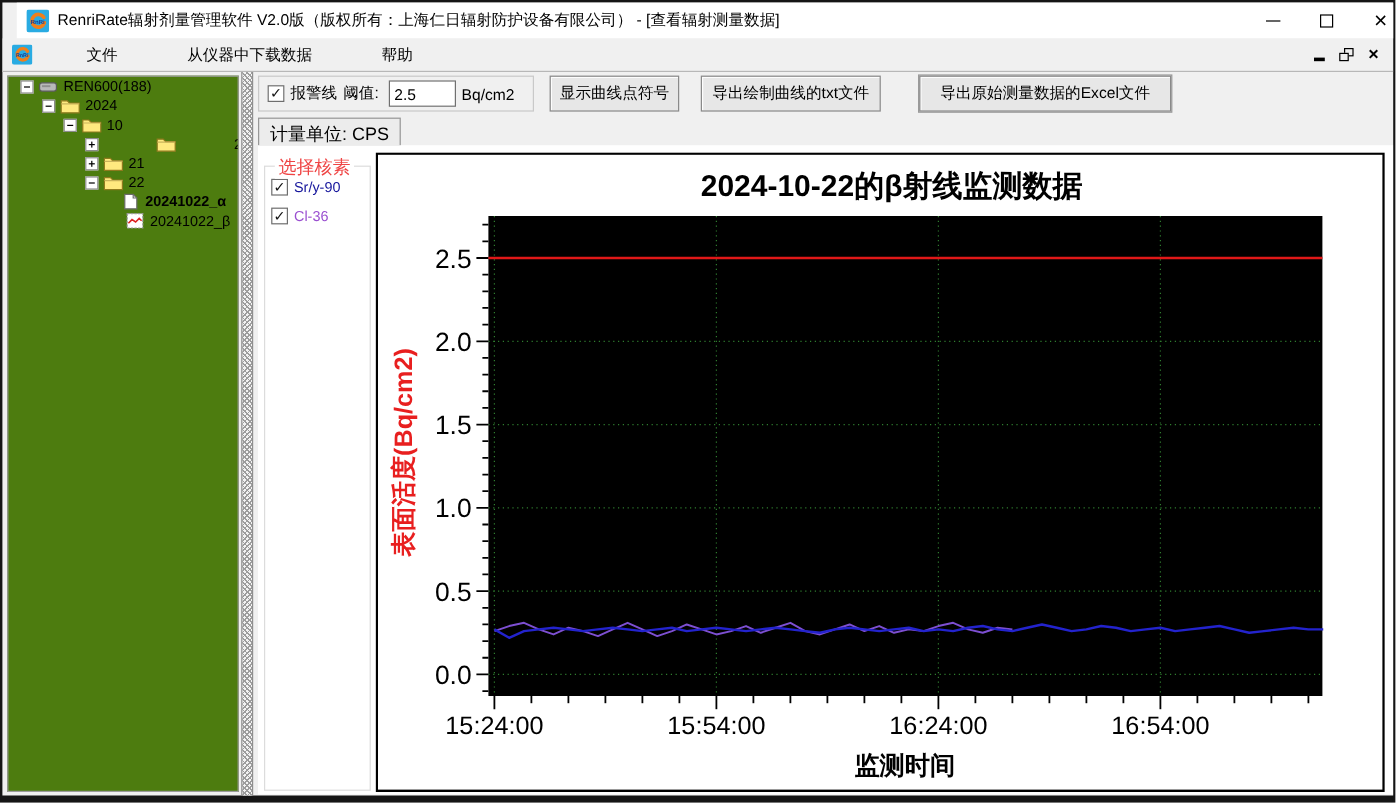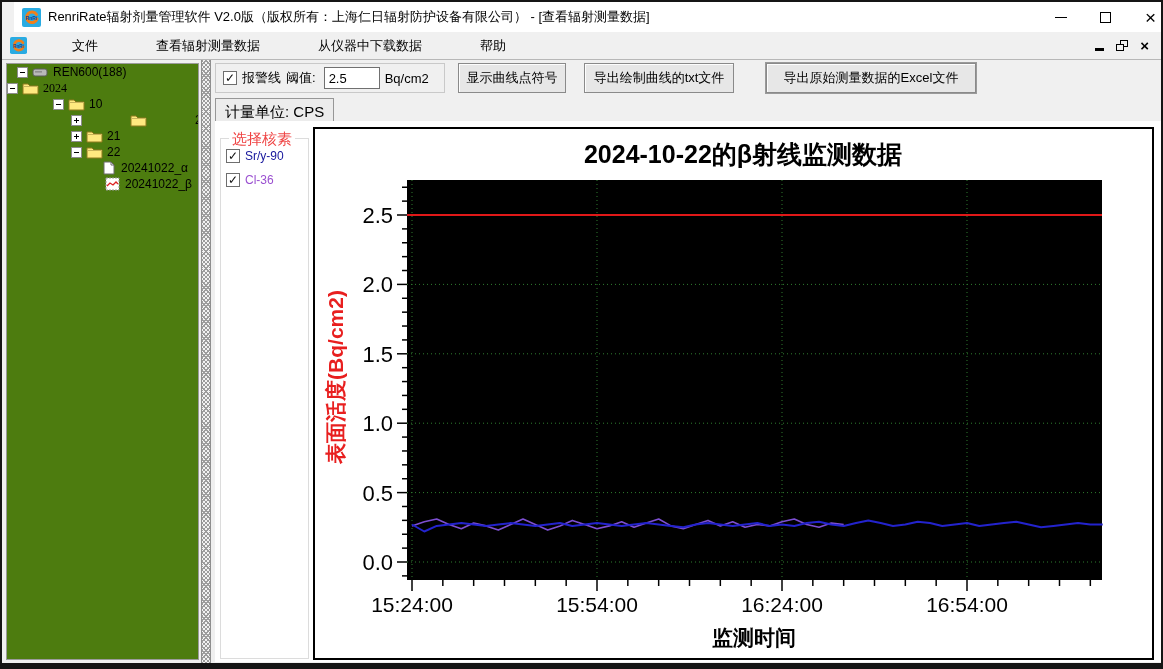--- a/index.html
+++ b/index.html
@@ -105,21 +105,20 @@
     </div>
   </div>
 
   <div class="menubar">
     <svg class="menu-appicon" viewBox="0 0 19 19">
       <rect x="0" y="0" width="19" height="19" rx="2" fill="#29abe2"></rect>
       <path d="M14.5 6.5 A5.3 5.3 0 1 0 15 11" fill="none" stroke="#f07f1a" stroke-width="3" stroke-linecap="round"></path>
       <text x="9.5" y="12" font-size="5" fill="#1a3c8f" text-anchor="middle" font-weight="bold">RnRi</text>
     </svg>
     <span class="menu-item">文件</span>
-    <span class="menu-item">查看辐射测量数据</span>
     <span class="menu-item">从仪器中下载数据</span>
     <span class="menu-item">帮助</span>
     <div class="mdi-btns">
       <span class="mdi-min"></span>
       <span class="mdi-restore">
           <span class="r1"></span>
           <span class="r2"></span>
         </span>
       <span class="mdi-close">×</span>
     </div>
@@ -129,21 +128,21 @@
       <div class="tree-row" style="padding-left: 10px;">
         <span class="tw-box">
           <span class="h"></span>
         </span>
         <svg class="tw-icon" viewBox="0 0 17 14">
           <rect x="1" y="4" width="14" height="7" rx="2" fill="#b9b9b9" stroke="#5a5a5a"></rect>
           <rect x="3" y="6" width="7" height="1.6" fill="#8f8f8f"></rect>
         </svg>
         <span>REN600(188)</span>
       </div>
-      <div class="tree-row" style=" font-family: Liberation Serif, serif;">
+      <div class="tree-row" style="padding-left: 28px;">
         <span class="tw-box">
           <span class="h"></span>
         </span>
         <svg class="tw-icon" viewBox="0 0 17 14">
           <path d="M1 3 h5 l2 2 h8 v8 h-15 z" fill="#ffe97f" stroke="#8f7a1e"></path>
           <path d="M1 5.5 h15" stroke="#c9b35a"></path>
         </svg>
         <span>2024</span>
       </div>
       <div class="tree-row" style="padding-left: 46px;">
@@ -181,21 +180,21 @@
       <div class="tree-row" style="padding-left: 64px;">
         <span class="tw-box">
           <span class="h"></span>
         </span>
         <svg class="tw-icon" viewBox="0 0 17 14">
           <path d="M1 3 h5 l2 2 h8 v8 h-15 z" fill="#ffe97f" stroke="#8f7a1e"></path>
           <path d="M1 5.5 h15" stroke="#c9b35a"></path>
         </svg>
         <span>22</span>
       </div>
-      <div class="tree-row" style="padding-left: 93px;">
+      <div class="tree-row" style="padding-left: 93px; font-weight: bold;">
         <svg class="tw-icon" viewBox="0 0 17 14">
           <path d="M4 1 h7 l3 3 v9 h-10 z" fill="#fff" stroke="#6b6b6b"></path>
           <path d="M11 1 v3 h3" fill="none" stroke="#6b6b6b"></path>
         </svg>
         <span>20241022_α</span>
       </div>
       <div class="tree-row" style="padding-left: 97px;">
         <svg class="tw-icon" viewBox="0 0 17 14">
           <rect x="2" y="1" width="13" height="12" fill="#fff" stroke="#9a9a9a" stroke-dasharray="2 1"></rect>
           <polyline points="3,9 6,6 9,8 12,5 14,7" fill="none" stroke="#d22" stroke-width="1.3"></polyline>

